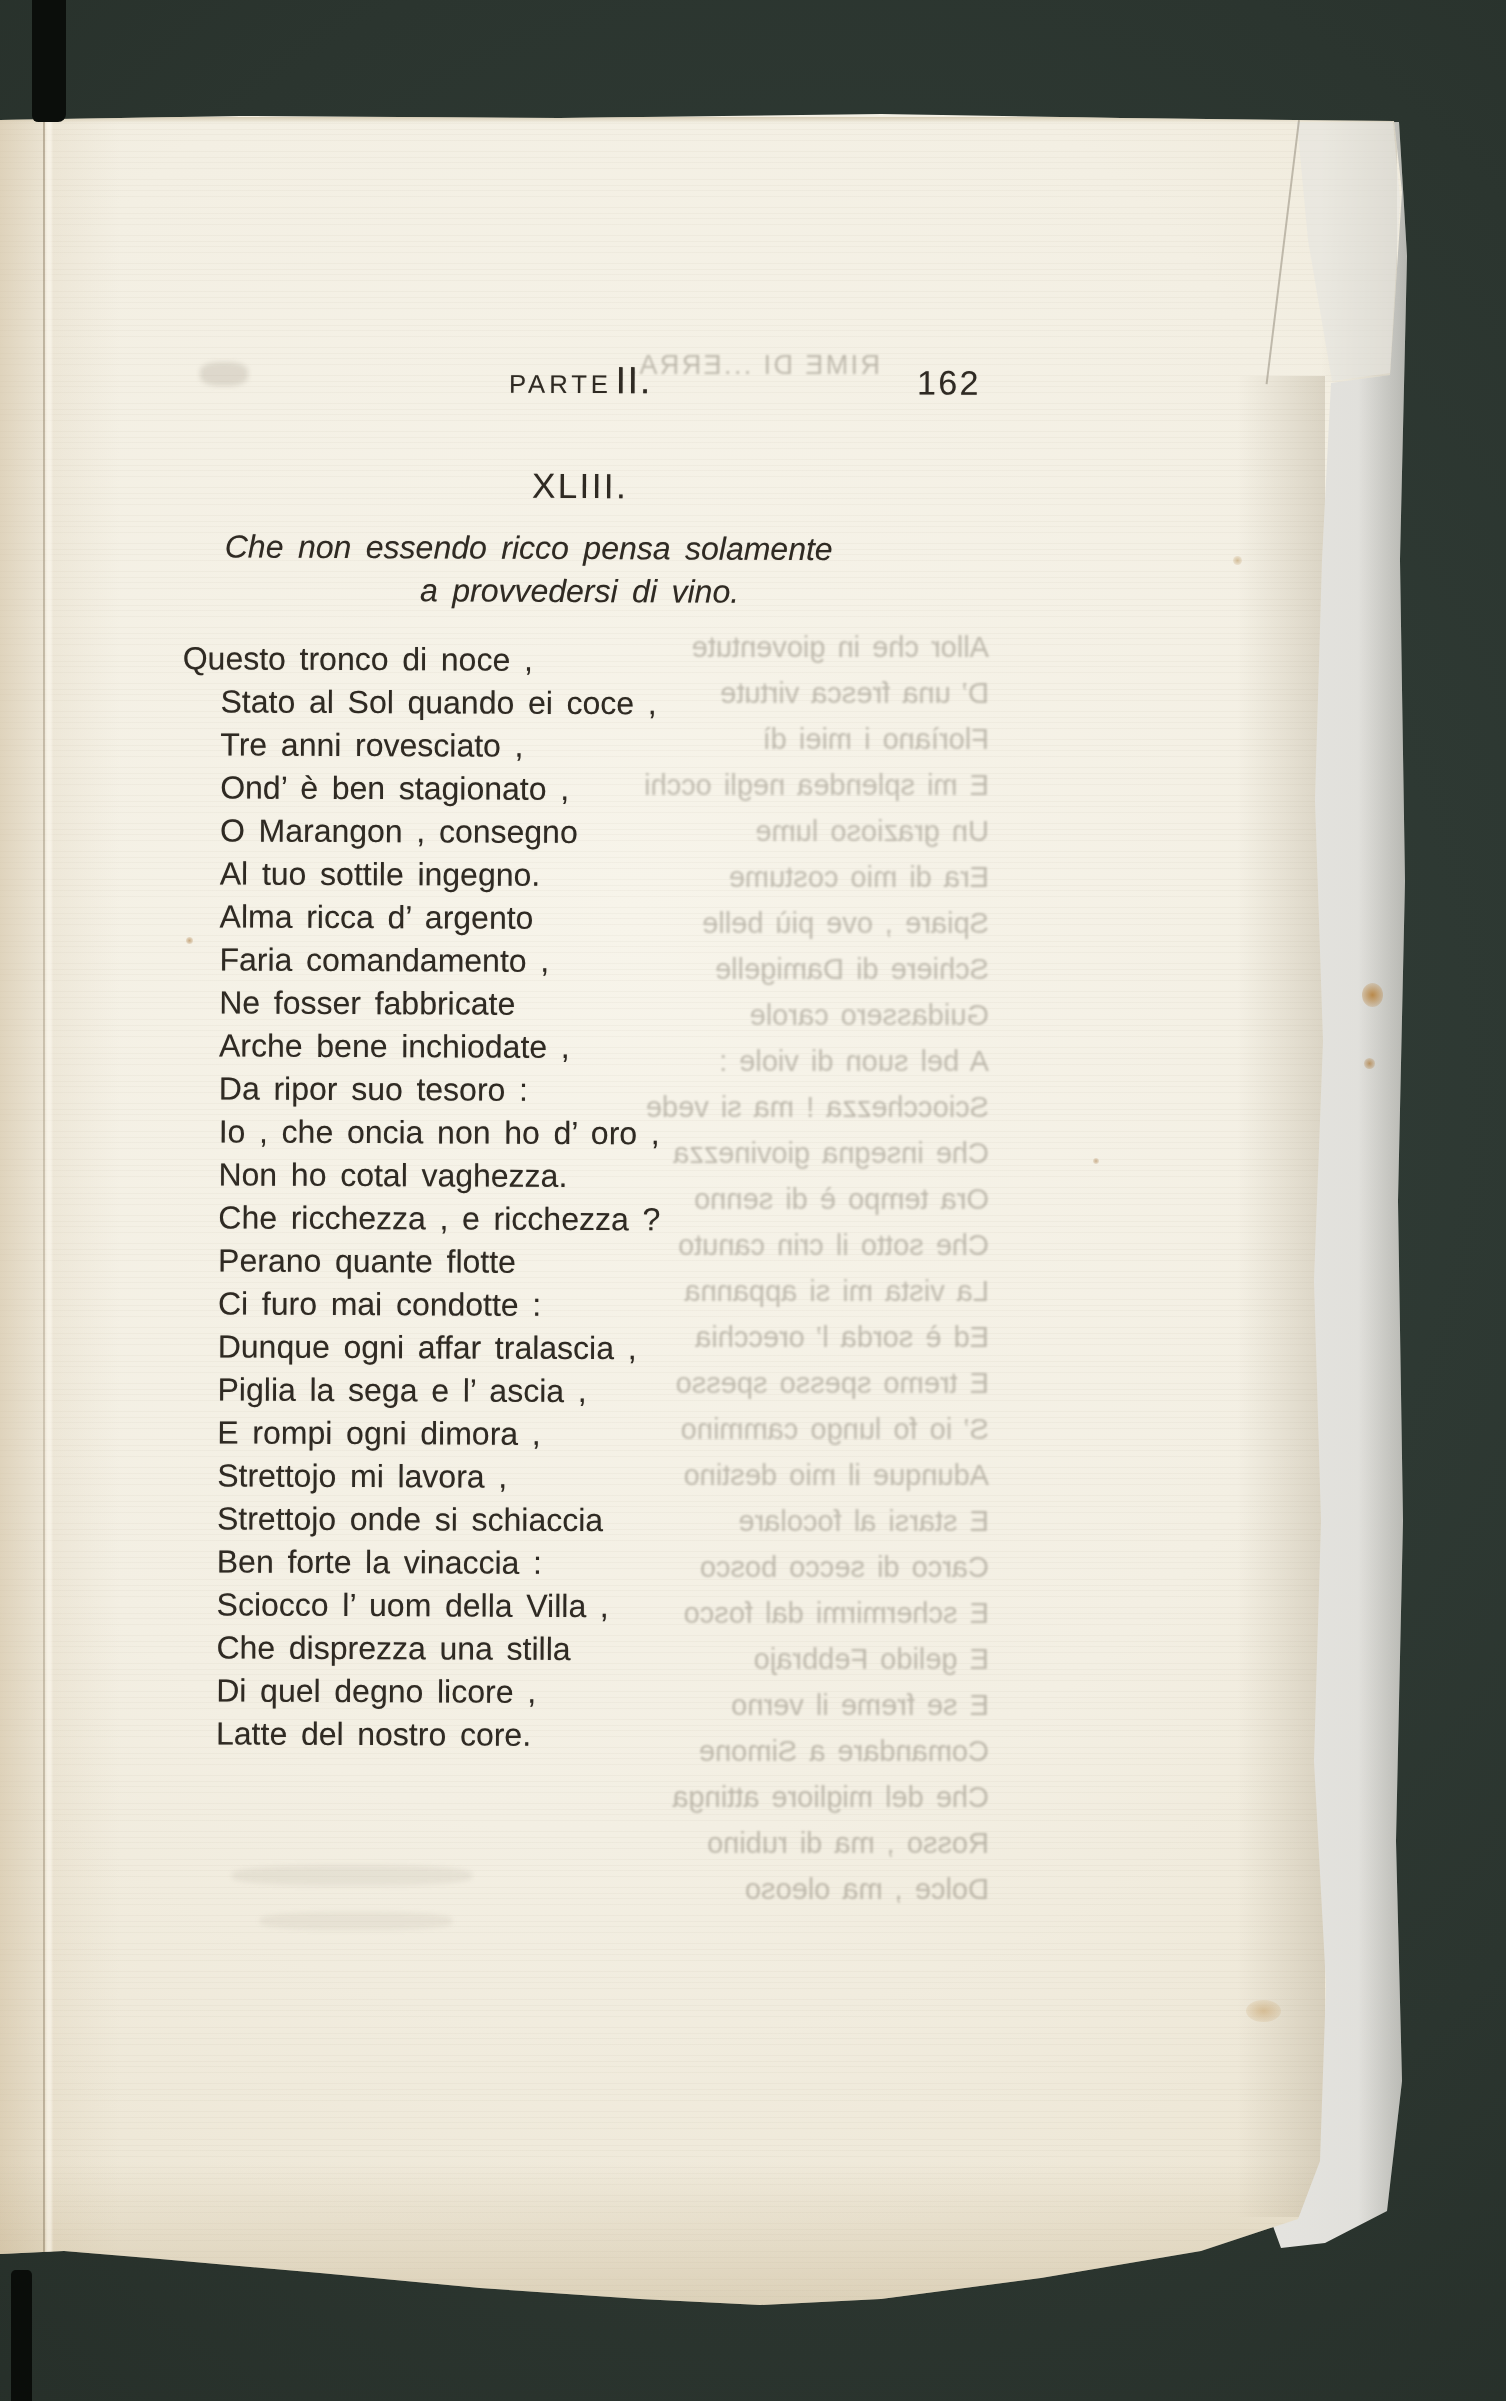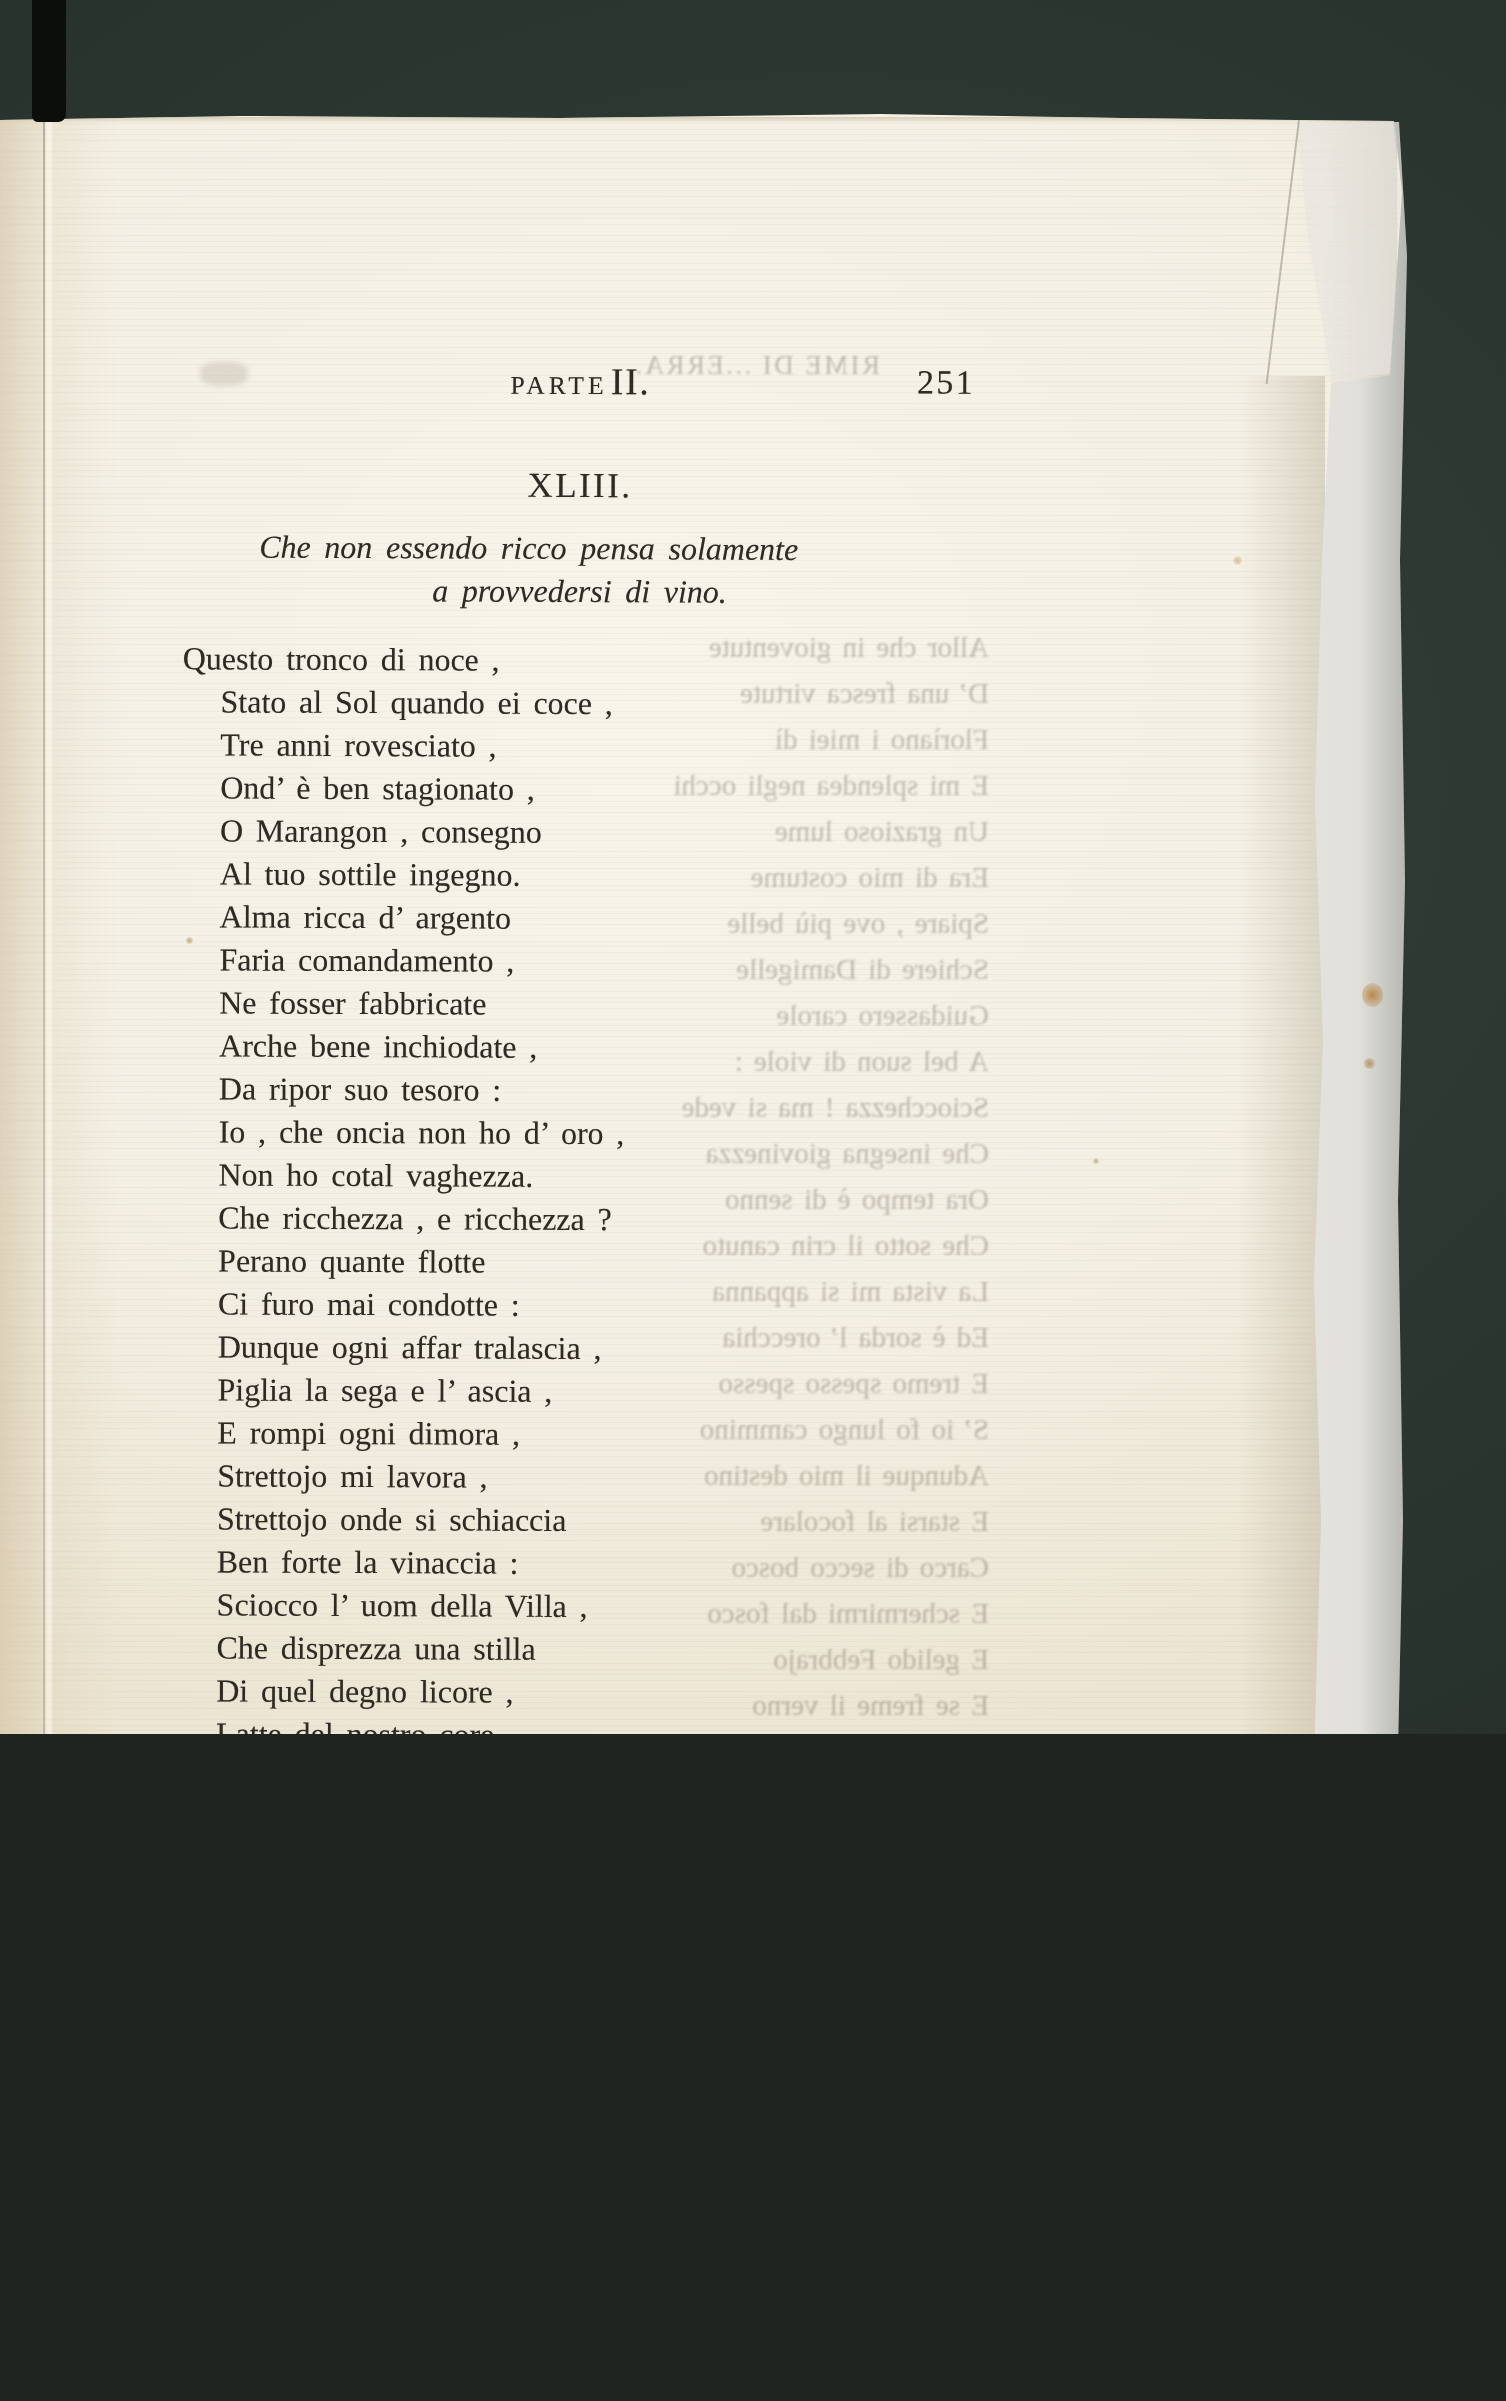--- a/index.html
+++ b/index.html
@@ -1,19 +1,19 @@
 <!DOCTYPE html>
 <html style="font-size:12.8px"><head>
 <meta charset="utf-8">
 <style>
   html,body{margin:0;padding:0;background:#1e2420;}
   .stage{
-    position:relative;width:1506px;height:1734px;overflow:hidden;
+    position:relative;width:1506px;height:2401px;overflow:hidden;
     background:radial-gradient(120% 90% at 55% 45%, #33403a 0%, #2b352f 55%, #222a24 100%);
-    font-family:Liberation Serif, serif;
+    font-family:Liberation Sans, sans-serif;
   }
   
   .slot-top{position:absolute;left:32px;top:0;width:34px;height:122px;background:#0b0e0b;border-radius:0 0 8px 6.4px;}
   .slot-bottom{position:absolute;left:11.2px;top:2270px;width:21px;height:131px;background:#0a0d0a;border-radius:4.8px 4.8px 0 0;}
   
   .undersheet{
     position:absolute;inset:0;
     background:linear-gradient(90deg,#e9e8e3 0%,#e7e6e2 80%,#dddcd7 97%);
     clip-path:polygon(1249px 124px,1399px 122px,1407px 256px,1400px 560px,1405px 881px,1398px 1201px,1403px 1521px,1396px 1841px,1402px 2081px,1387px 2211px,1325px 2243px,1281px 2248px,1249px 2161px);
   }
@@ -140,21 +140,21 @@
     <span class="stain st6"></span>
     <span class="smudge sm1"></span>
     <span class="smudge sm2"></span>
     <span class="smudge sm3"></span>
 
     <div class="print">
       <div class="running-head">
         <span class="part-small">PARTE</span>
         <span class="part-roman">II.</span>
       </div>
-      <div class="page-num">251</div>
+      <div class="page-num">162</div>
       <div class="poem-num">XLIII.</div>
       <div class="argument">
           <div class="a-line">Che non essendo ricco pensa solamente</div>
           <div class="a-line">a provvedersi di vino.</div>
         </div>
       <div class="poem">
           <div class="p-line">Questo tronco di noce ,</div>
           <div class="p-line">Stato al Sol quando ei coce ,</div>
           <div class="p-line">Tre anni rovesciato ,</div>
           <div class="p-line">Ond’ è ben stagionato ,</div>

